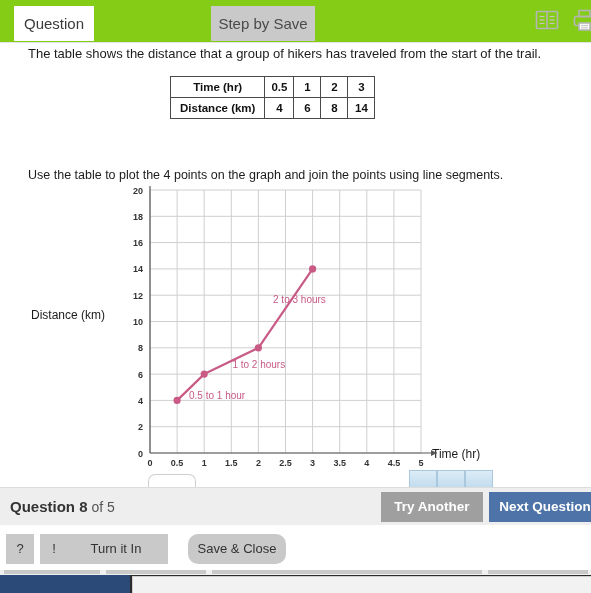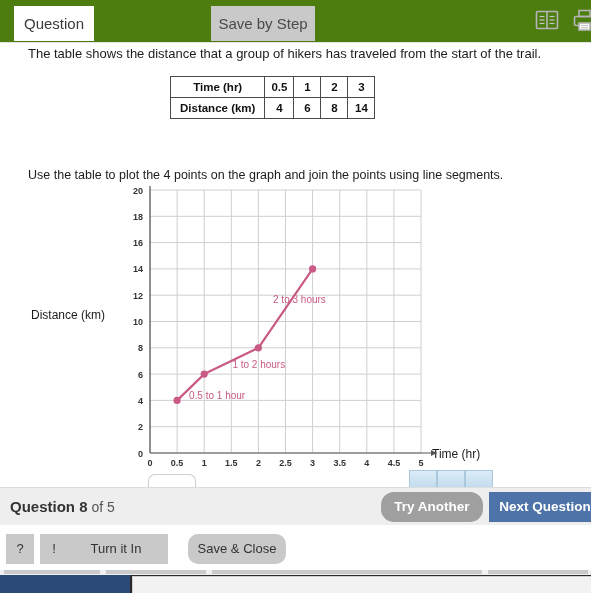--- a/index.html
+++ b/index.html
@@ -11,21 +11,21 @@
     position: relative;
     overflow: hidden;
     font-family: "Liberation Sans", sans-serif;
     color: #333;
   }
 
   
   #tab-bar {
     position: absolute; left: 0; top: 0;
     width: 591px; height: 42px;
-    background: #4d7c0f;
+    background: #84cc16;
     border-bottom: 1px solid #e3e3e3;
   }
   .tab {
     position: absolute; top: 6px;
     height: 35px; line-height: 35px;
     text-align: center;
     font-size: 15px;
     color: #4a4a4a;
     cursor: pointer;
     user-select: none;
@@ -130,21 +130,21 @@
     font-size: 14px; color: #555;
   }
   #question-counter b { color: #333; font-size: 15px; }
   #btn-try-another {
     position: absolute; left: 381px; top: 4px;
     width: 102px; height: 30px;
     background: #9f9f9f;
     color: #ffffff;
     font-size: 13.5px; font-weight: bold;
     line-height: 30px; text-align: center;
-    cursor: pointer; user-select: none; border-radius: 13px;
+    cursor: pointer; user-select: none;
   }
   #btn-next-question {
     position: absolute; left: 489px; top: 4px;
     width: 112px; height: 30px;
     background: #4d73a8;
     color: #ffffff;
     font-size: 13.5px; font-weight: bold;
     line-height: 30px; text-align: center;
     white-space: nowrap; overflow: hidden;
     cursor: pointer; user-select: none;
@@ -194,21 +194,21 @@
     width: 900px; height: 17px;
     background: #f2f2f2;
     border: 1px solid #cfcfcf;
   }
 </style>
 </head>
 <body>
 
 <div id="tab-bar">
   <div class="tab active" id="tab-question">Question</div>
-  <div class="tab inactive" id="tab-sbs">Save by Step</div>
+  <div class="tab inactive" id="tab-sbs">Step by Save</div>
 
   <div class="top-icon" id="icon-book">
     <svg width="26" height="26" viewBox="0 0 26 26">
       <rect x="2.5" y="4.5" width="21" height="17" rx="1" fill="none" stroke="#b5b5b5" stroke-width="1.6"></rect>
       <line x1="13" y1="4.5" x2="13" y2="21.5" stroke="#b5b5b5" stroke-width="1.6"></line>
       <line x1="5.5" y1="9.5" x2="10.5" y2="9.5" stroke="#c4c4c4" stroke-width="1.2"></line>
       <line x1="5.5" y1="13" x2="10.5" y2="13" stroke="#c4c4c4" stroke-width="1.2"></line>
       <line x1="5.5" y1="16.5" x2="10.5" y2="16.5" stroke="#c4c4c4" stroke-width="1.2"></line>
       <line x1="15.5" y1="9.5" x2="20.5" y2="9.5" stroke="#c4c4c4" stroke-width="1.2"></line>
       <line x1="15.5" y1="13" x2="20.5" y2="13" stroke="#c4c4c4" stroke-width="1.2"></line>

